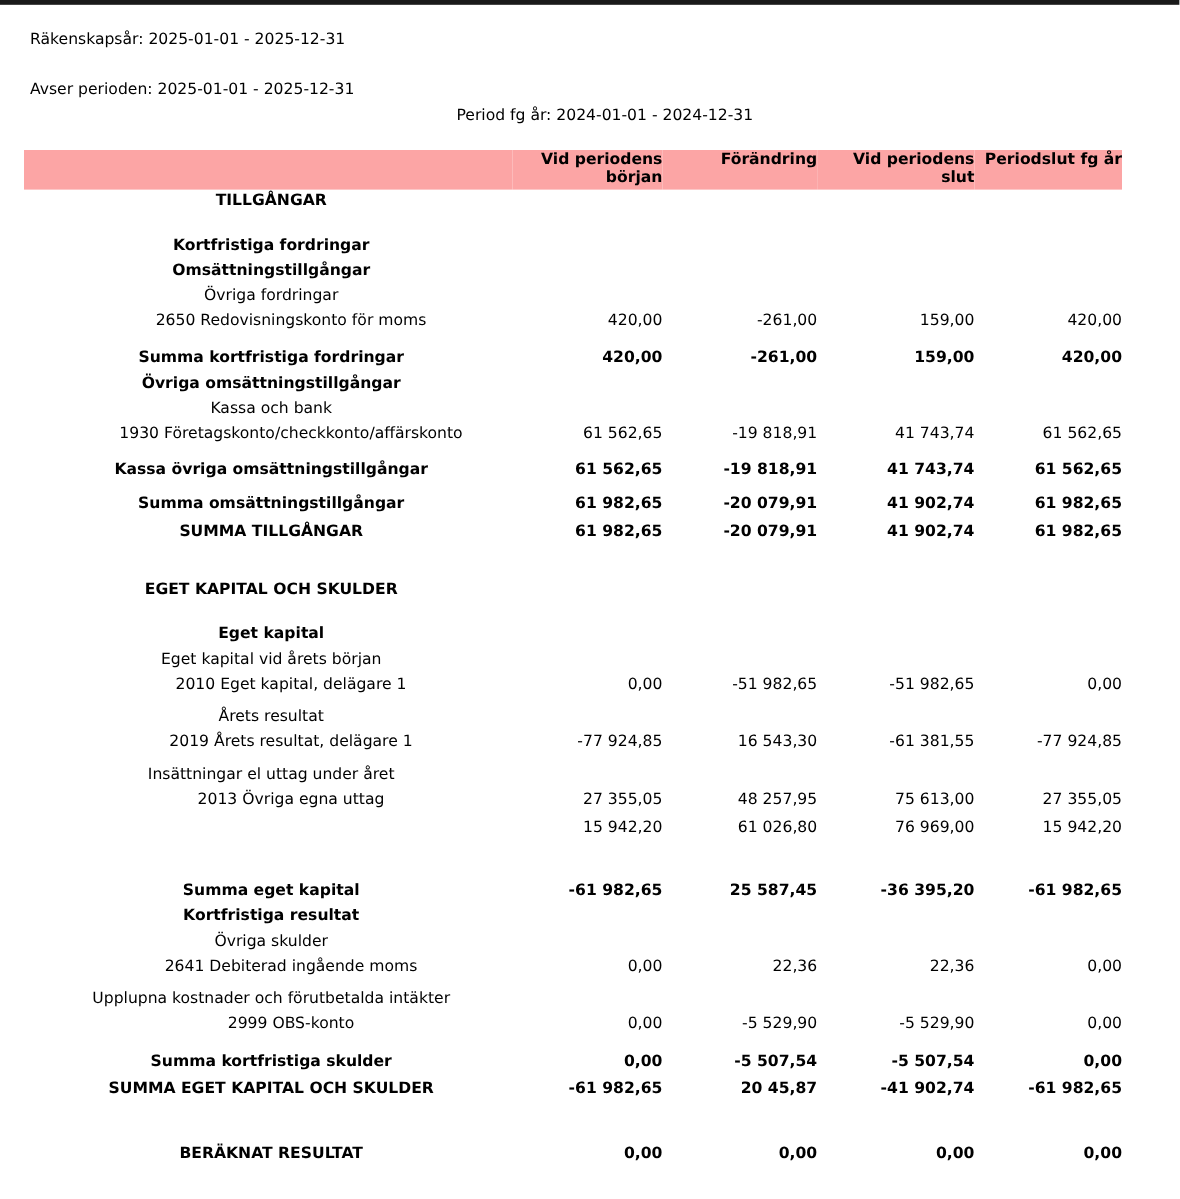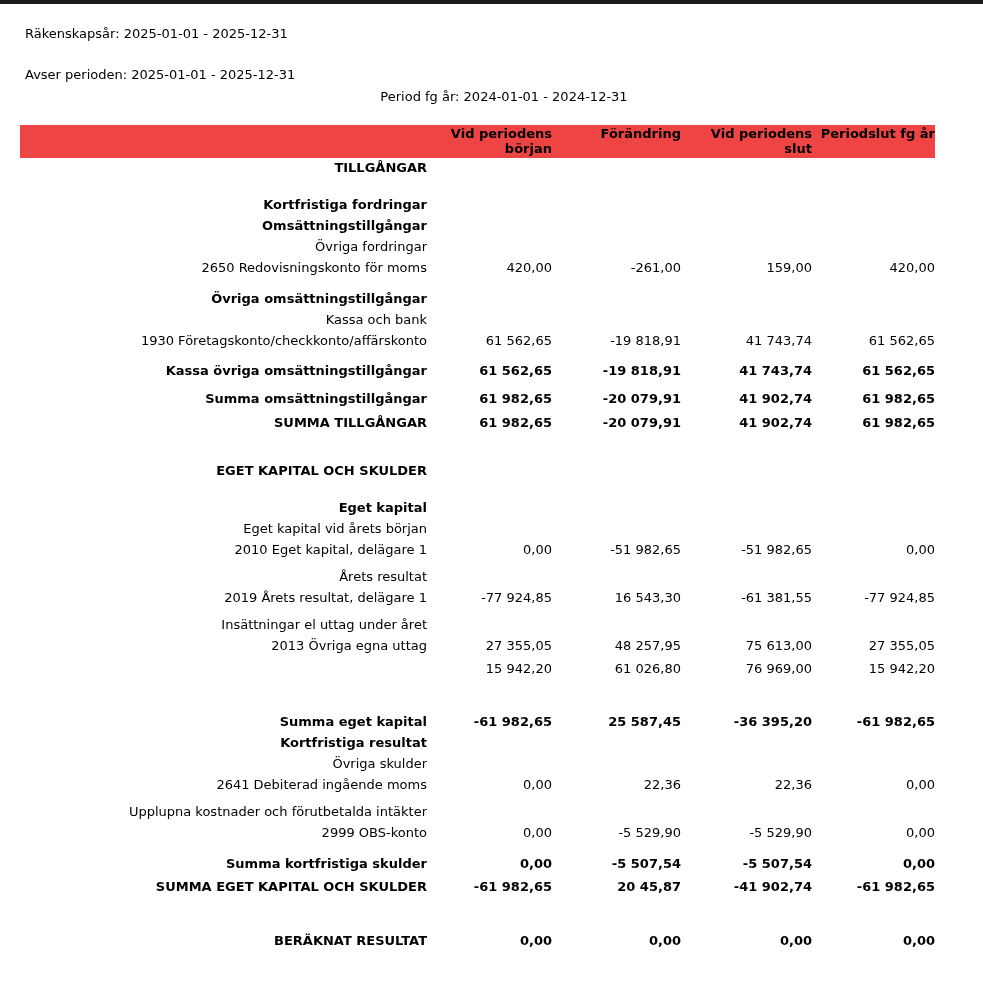--- a/index.html
+++ b/index.html
@@ -35,37 +35,37 @@
     border-collapse: collapse;
     table-layout: fixed;
   }
   col.c-label { width: 407px; }
   col.c1 { width: 125px; }
   col.c2 { width: 129px; }
   col.c3 { width: 131px; }
   col.c4 { width: 123px; }
 
   thead th {
-    background: #ef4444;
+    background: #fca5a5;
     font-size: 13px;
     font-weight: bold;
     line-height: 15px;
     text-align: right;
     vertical-align: top;
     padding: 1px 0 2px 0;
   }
   thead th.label-col { text-align: left; padding-left: 5px; }
 
   tbody td {
     font-size: 13px;
     line-height: 16px;
     padding: 2px 0 3px 0;
     vertical-align: bottom;
   }
-  td.label { text-align: right; padding-left: 5px; overflow: hidden; white-space: nowrap; }
+  td.label { text-align: center; padding-left: 5px; overflow: hidden; white-space: nowrap; }
   td.label.indent { padding-left: 38px; }
   td.num { text-align: right; white-space: nowrap; }
 
   tr.section td, tr.heading td, tr.total td, tr.grand-total td { font-weight: bold; }
   tr.spacer td { padding: 0; line-height: 0; font-size: 0; }
 </style>
 </head>
 <body>
 
 <div class="page">
@@ -131,20 +131,27 @@
         <tr class="account">
           <td class="label indent">2650 Redovisningskonto för moms</td>
           <td class="num">420,00</td>
           <td class="num">-261,00</td>
           <td class="num">159,00</td>
           <td class="num">420,00</td>
         </tr>
         <tr class="spacer">
           <td colspan="5" style="height: 10px;"></td>
         </tr>
+        <tr class="total">
+          <td class="label">Summa kortfristiga fordringar</td>
+          <td class="num">420,00</td>
+          <td class="num">-261,00</td>
+          <td class="num">159,00</td>
+          <td class="num">420,00</td>
+        </tr>
         <tr class="heading">
           <td class="label">Övriga omsättningstillgångar</td>
           <td class="num"></td>
           <td class="num"></td>
           <td class="num"></td>
           <td class="num"></td>
         </tr>
         <tr class="item">
           <td class="label">Kassa och bank</td>
           <td class="num"></td>

